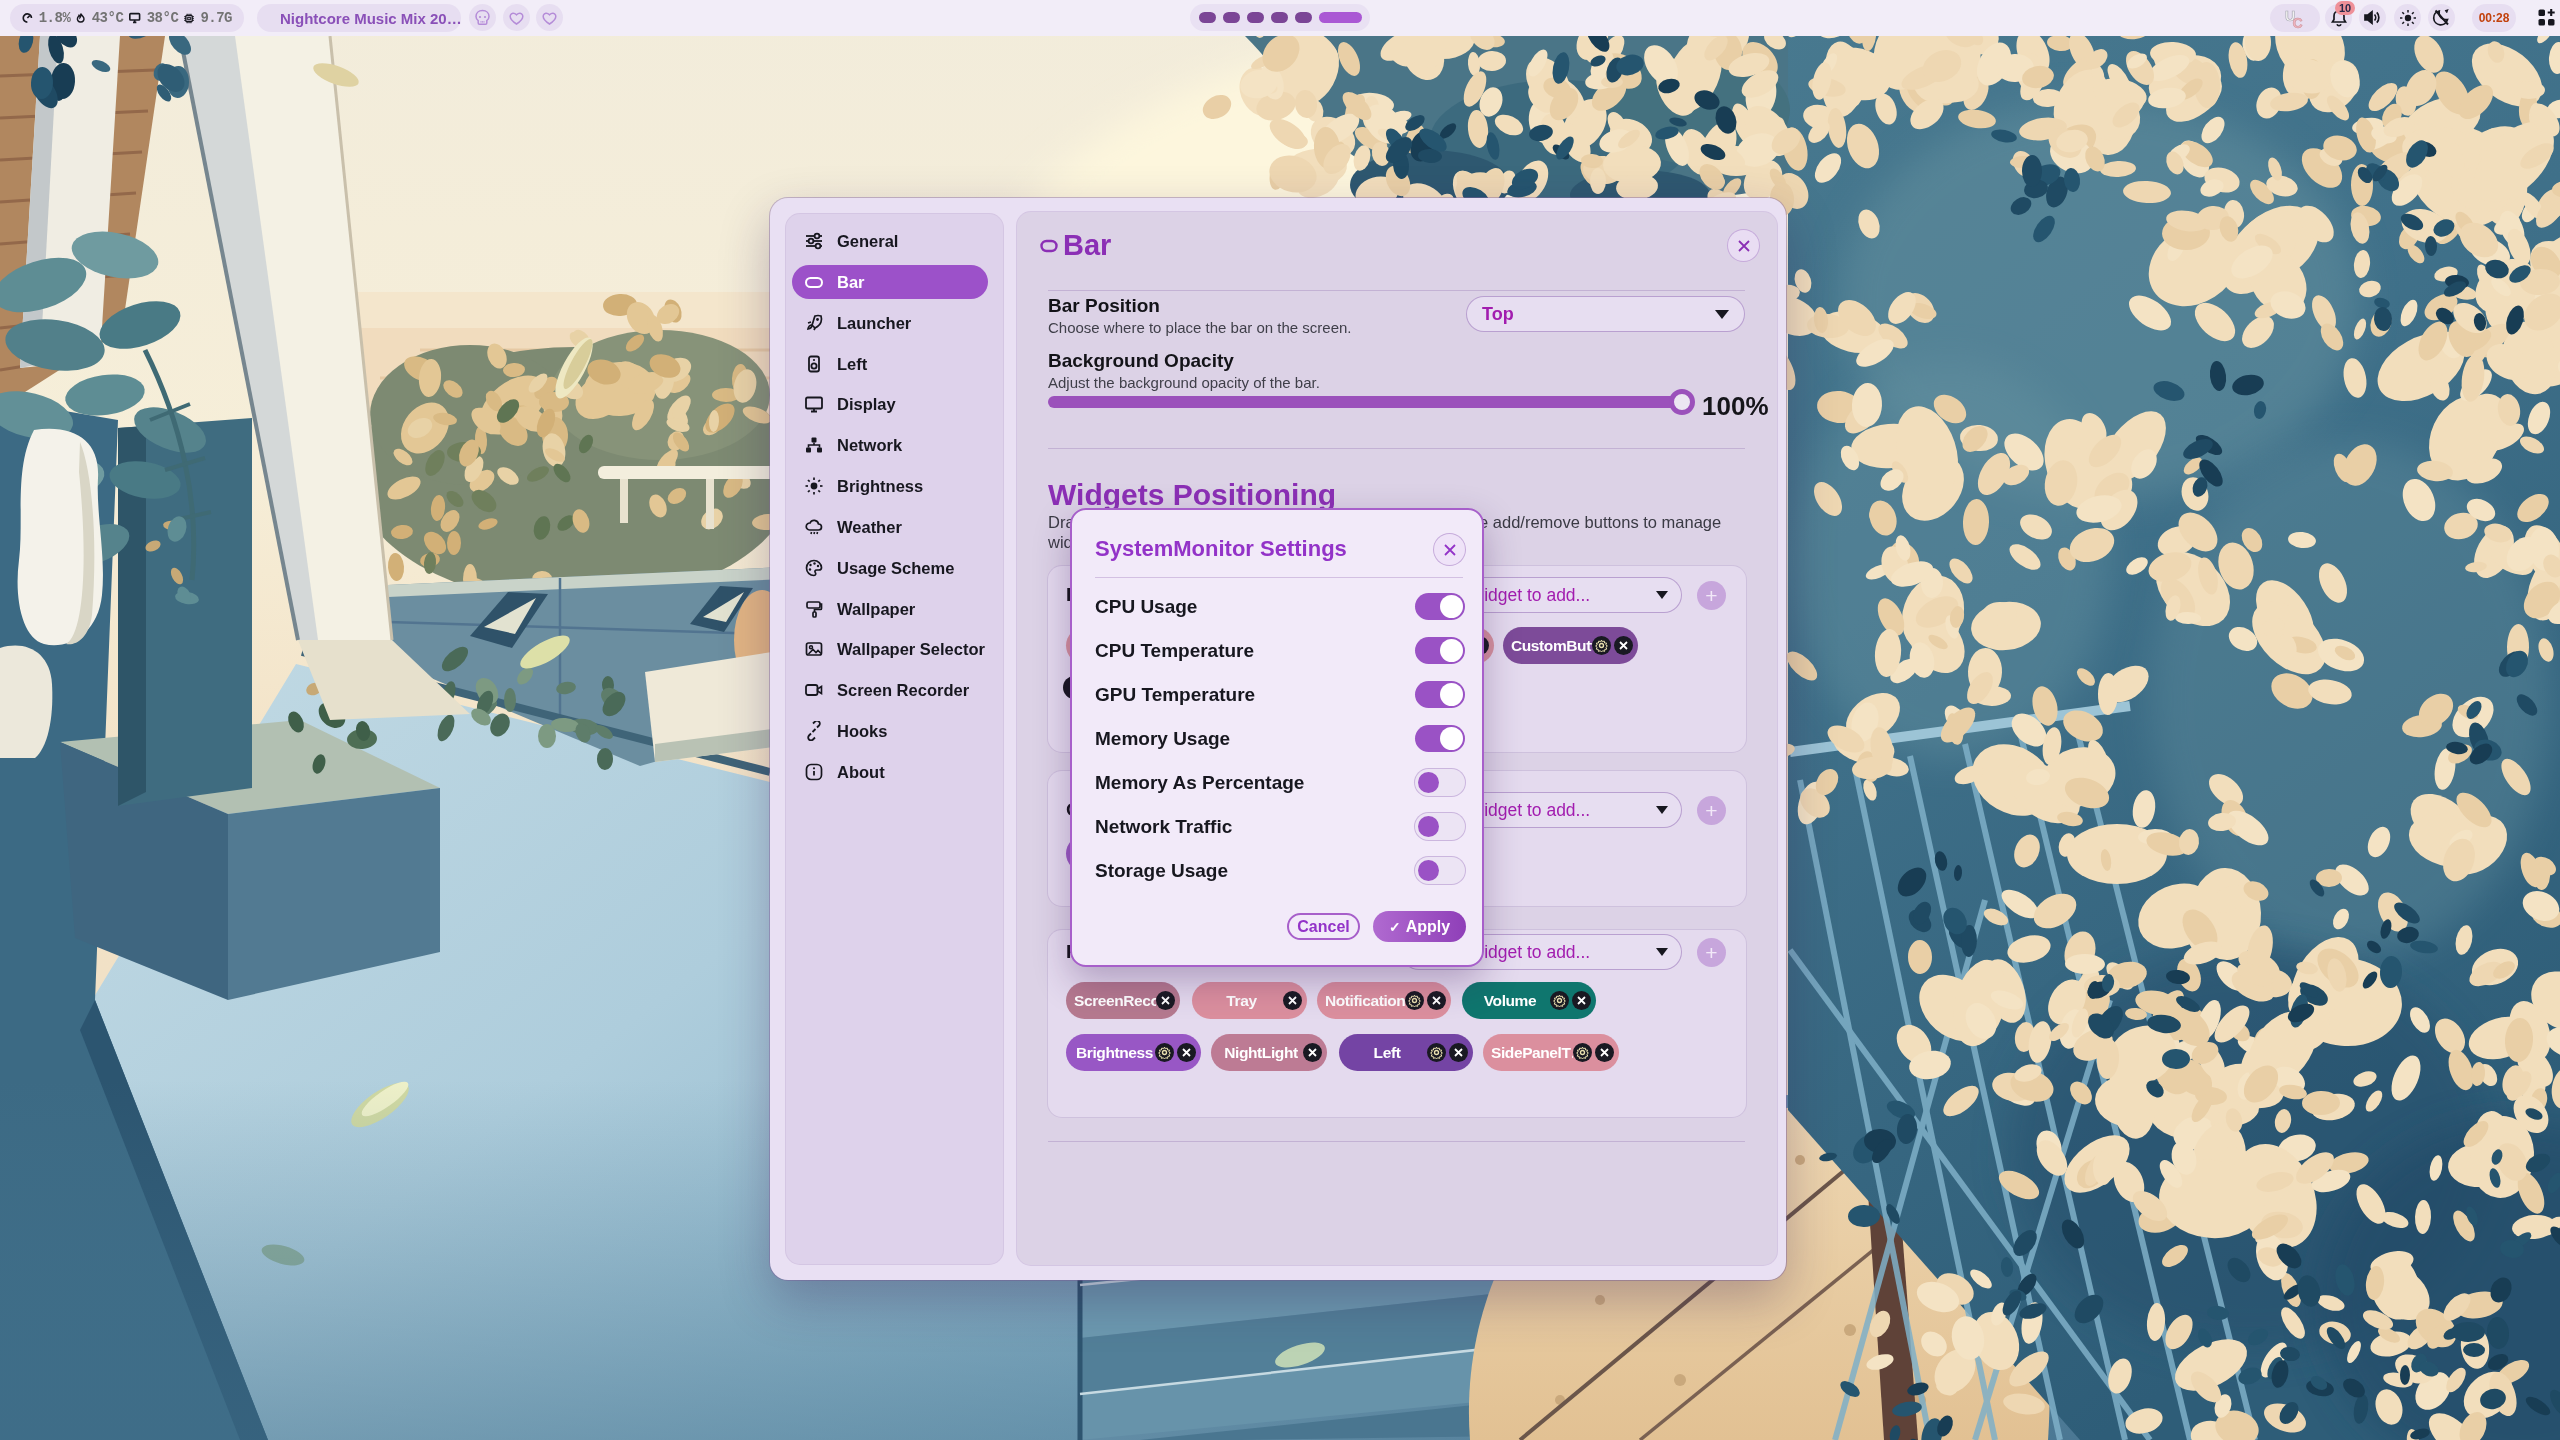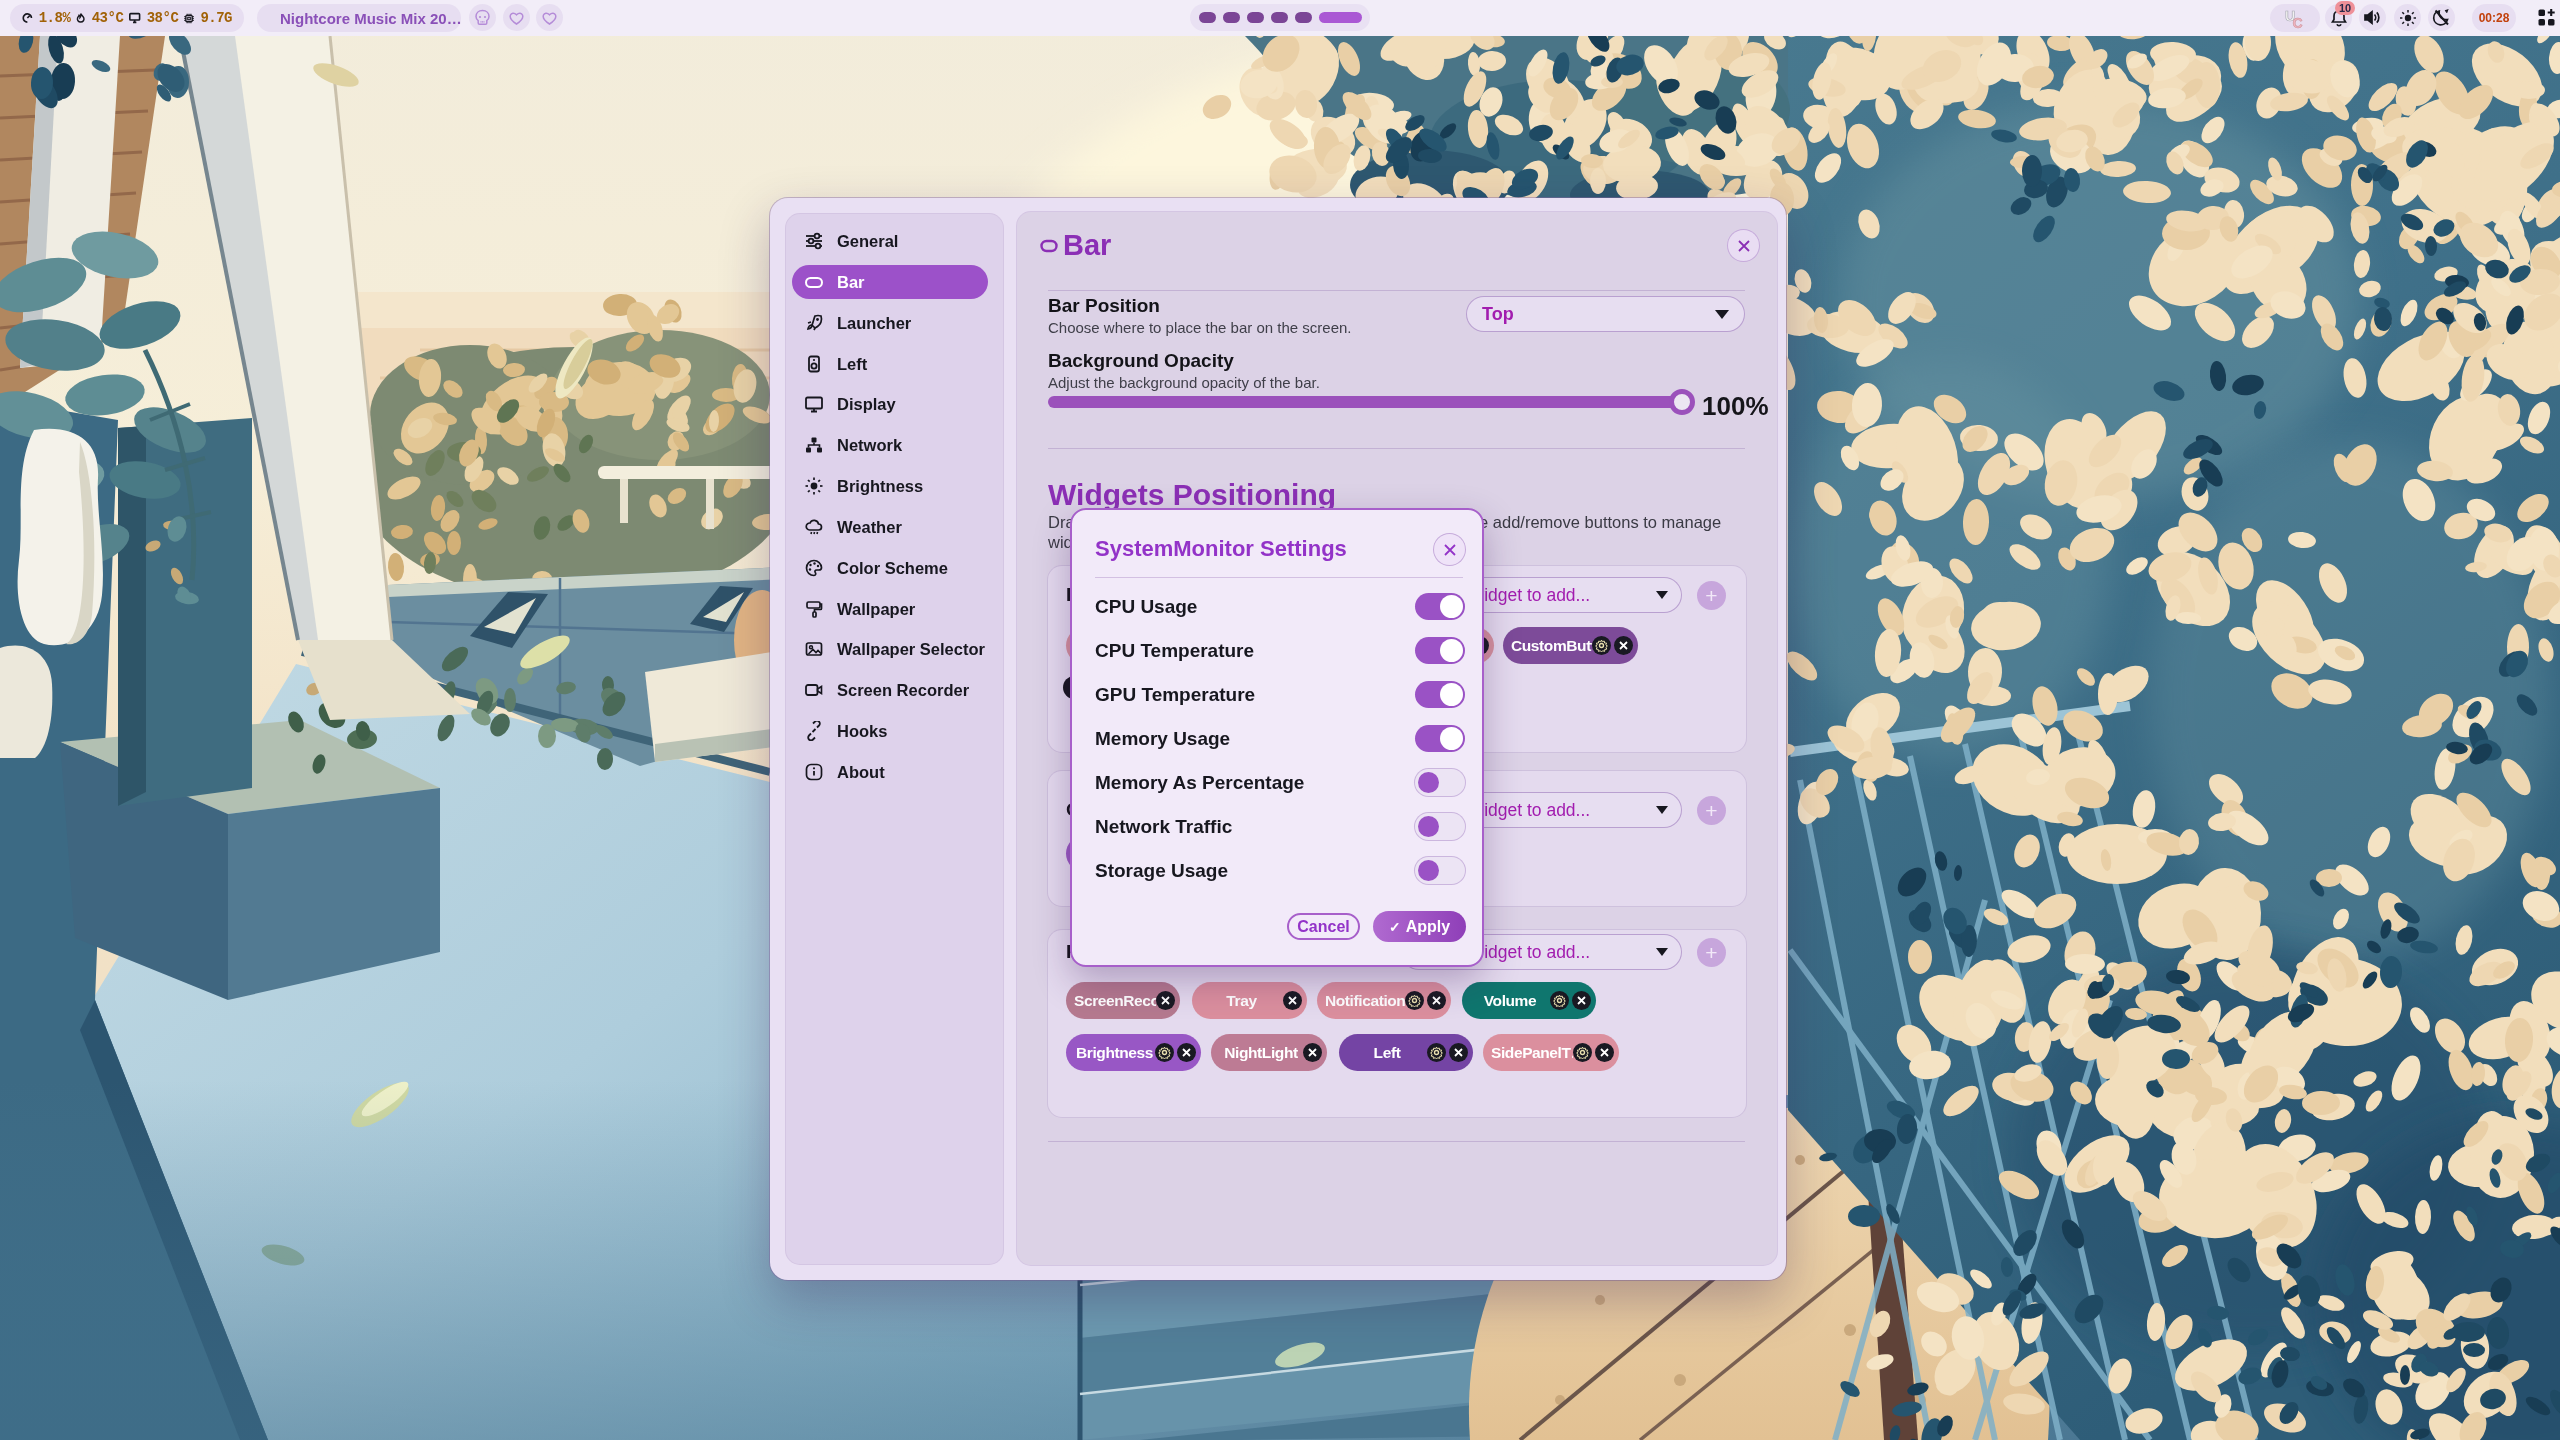--- a/index.html
+++ b/index.html
@@ -1,19 +1,19 @@
 <!DOCTYPE html>
 <html><head><meta charset="utf-8"><style>
 html,body{margin:0;padding:0}
 body{width:2560px;height:1440px;overflow:hidden;position:relative;font-family:"Liberation Sans",sans-serif;background:#e8e0d0}
 .a{position:absolute}
 
 .topbar{position:absolute;left:0;top:0;width:2560px;height:36px;background:#f2edf8}
 .pill{position:absolute;top:4px;height:28px;border-radius:14px;background:#e7def1;display:flex;align-items:center}
-.mono{font-family:"Liberation Mono",monospace;font-weight:bold;color:#a16207;font-size:14px;letter-spacing:-0.5px}
+.mono{font-family:"Liberation Mono",monospace;font-weight:bold;color:#737373;font-size:14px;letter-spacing:-0.5px}
 .circ{position:absolute;top:4px;width:27px;height:27px;border-radius:50%;background:#e7def1;display:flex;align-items:center;justify-content:center}
 .ws{position:absolute;left:1190px;top:4px;width:180px;height:27px;border-radius:14px;background:#e9e1f3;display:flex;align-items:center;padding:0 0 0 9px;box-sizing:border-box}
 .dot{width:17px;height:11px;border-radius:6px;background:#7b4596;margin-right:7px}
 .dota{width:43px;height:11px;border-radius:6px;background:#aa58d4}
 
 .win{position:absolute;left:770px;top:198px;width:1016px;height:1082px;background:#e9e0f3;border-radius:18px;box-shadow:0 20px 50px rgba(50,25,80,.3),0 0 0 1px rgba(140,110,170,.45)}
 .side{position:absolute;left:786px;top:214px;width:217px;height:1050px;background:#ded2eb;border-radius:14px;box-shadow:0 0 0 1px rgba(150,120,180,.25)}
 .sit{position:absolute;left:792px;width:196px;height:34px;border-radius:17px;display:flex;align-items:center;font-weight:bold;font-size:16.5px;color:#17171f;white-space:nowrap}
 .sit svg{margin:0 13px 0 12px;flex:0 0 auto}
 .sit.on{background:#9c51c9;color:#fff}
@@ -1592,21 +1592,21 @@
     <span>Weather</span>
   </div>
 <div class="sit" style="top:551px">
     <svg width="20" height="20" viewBox="0 0 20 20" fill="none">
       <path d="M10 2.5 A7.5 7.5 0 1 0 10 17.5 C12 17.5 12 15.5 11.3 14.6 C10.5 13.5 11 12 12.6 12 L15 12 C16.6 12 17.5 11 17.5 9.5 A7.5 7.5 0 0 0 10 2.5 Z" stroke="#17171f" stroke-width="1.7"></path>
       <circle cx="6.5" cy="7" r="1.2" fill="#17171f"></circle>
       <circle cx="10.5" cy="5.5" r="1.2" fill="#17171f"></circle>
       <circle cx="14" cy="8" r="1.2" fill="#17171f"></circle>
       <circle cx="6" cy="11.5" r="1.2" fill="#17171f"></circle>
     </svg>
-    <span>Color Scheme</span>
+    <span>Usage Scheme</span>
   </div>
 <div class="sit" style="top:592px">
     <svg width="20" height="20" viewBox="0 0 20 20" fill="none">
       <rect x="3" y="3" width="13" height="6" rx="1.5" stroke="#17171f" stroke-width="1.7"></rect>
       <path d="M16 5 H17.5 V9.5 C17.5 10 17 10.5 16.5 10.5 H10.5 V13" stroke="#17171f" stroke-width="1.7"></path>
       <rect x="9" y="13" width="3" height="5" rx="1" stroke="#17171f" stroke-width="1.7"></rect>
     </svg>
     <span>Wallpaper</span>
   </div>
 <div class="sit" style="top:632px">

